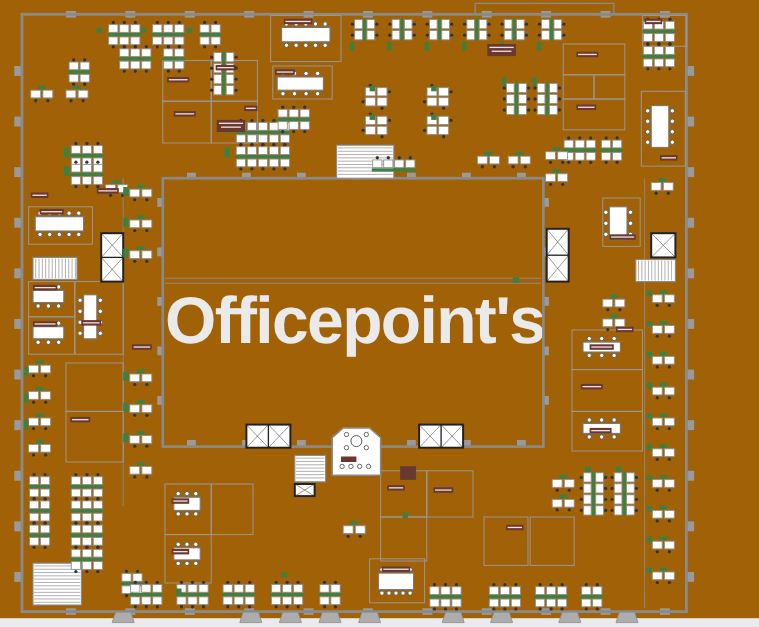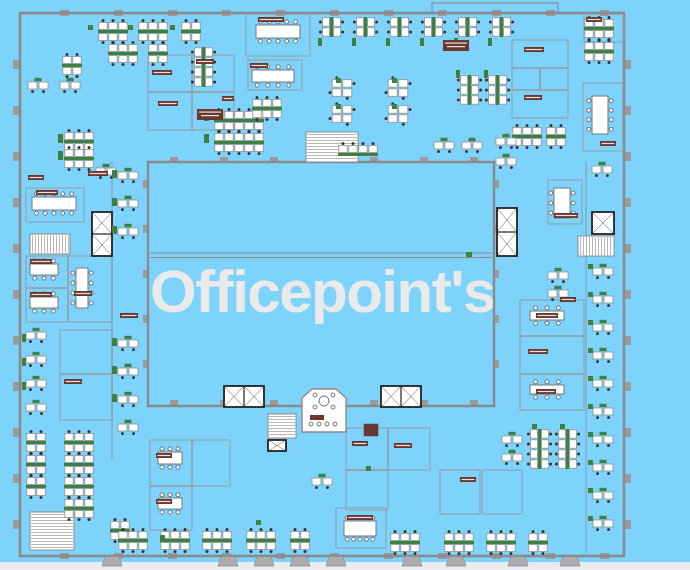--- a/index.html
+++ b/index.html
@@ -1,17 +1,17 @@
 <!DOCTYPE html>
 <html><head>
 <meta charset="utf-8">
 <title>Floor plan</title>
 <style>
   html,body{margin:0;padding:0;background:#ffffff;}
-  .stage{position:relative;width:690px;height:570px;overflow:hidden;background:#7dd3fc;}
+  .stage{position:relative;width:690px;height:570px;overflow:hidden;background:#a16207;}
   svg{display:block;}
   .watermark{font-family:"Liberation Sans","DejaVu Sans",sans-serif;font-weight:700;}
 </style>
 </head>
 <body>
 
 <div class="stage">
   <svg id="plan" width="690" height="570" viewBox="0 0 690 570">
     <text id="wm" class="watermark" x="150" y="312" font-size="60" letter-spacing="-1.5" fill="#eaeaea">Officepoint's</text>
     <g id="gen">

